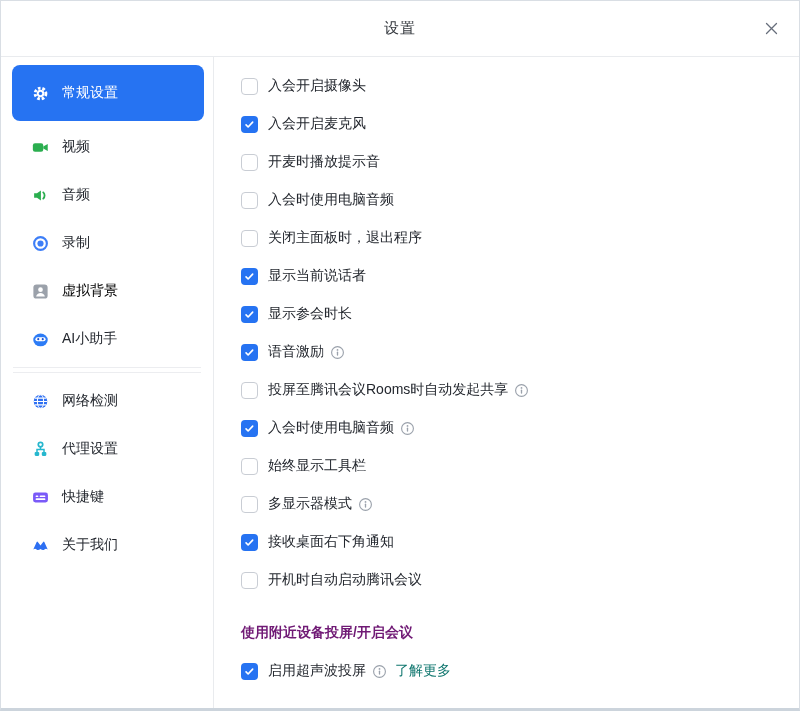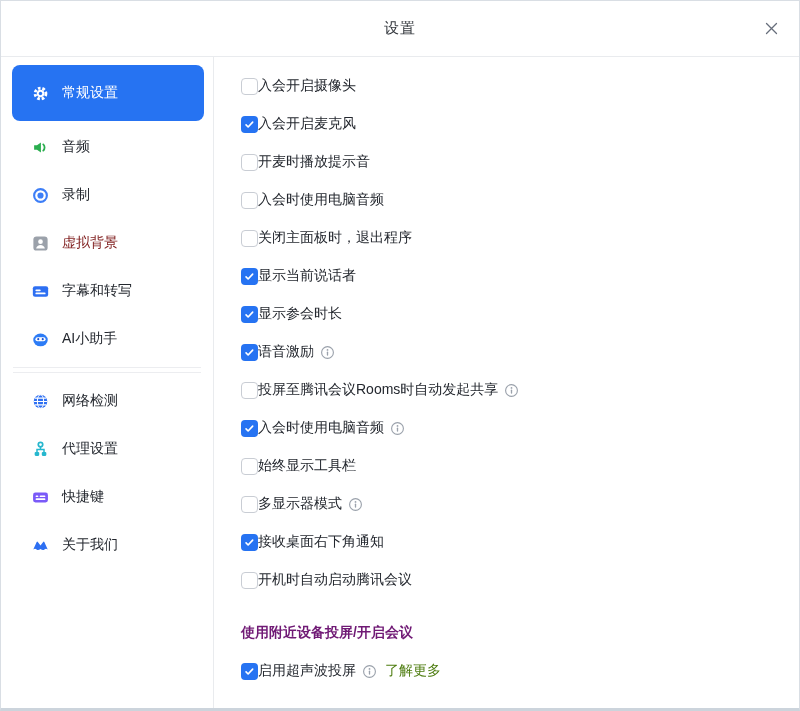--- a/index.html
+++ b/index.html
@@ -30,38 +30,38 @@
   }
   .nav-item {
     height:48px; display:flex; align-items:center;
     padding-left:31px; gap:13px; font-size:14px; color:#23272e; cursor:pointer;
   }
   .nav-item .nav-ico { width:17px; height:17px; flex:none; display:flex; align-items:center; justify-content:center; }
   .nav-item.active {
     height:56px; margin:2px 9px 2px 11px; padding-left:20px;
     background:#2673F2; border-radius:8px; color:#fff;
   }
-  .nav-item.disabled { color:#7f1d1d; cursor:default; }
+  .nav-item.disabled { color:#000000; cursor:default; }
   .nav-divider { height:1px; background:#ecedf0; margin:4px 12px; }
   
   .content { flex:1; padding:10px 20px 0 27px; overflow:hidden; }
   .opt-row { height:38px; display:flex; align-items:center; }
-  .opt-label { font-size:14px; color:#23272e; }
+  .opt-label { font-size:14px; color:#23272e; margin-left:10px; }
   .checkbox {
     width:17px; height:17px; border-radius:4px; flex:none; cursor:pointer;
     display:flex; align-items:center; justify-content:center;
   }
   .checkbox.unchecked { border:1px solid #c9cdd4; background:#fff; }
   .checkbox.checked { background:#2673F2; }
   .info-ico { width:15px; height:15px; margin-left:6px; display:flex; align-items:center; }
   .section-heading {
     margin-top:15px; height:38px; display:flex; align-items:center;
     font-size:14px; font-weight:bold; color:#701a75;
   }
-  .learn-link { font-size:14px; color:#4d7c0f; margin-left:8px; cursor:pointer; text-decoration:none; }
+  .learn-link { font-size:14px; color:#0f766e; margin-left:8px; cursor:pointer; text-decoration:none; }
 </style>
 </head>
 <body>
 
 <div class="window">
   <div class="titlebar">
     <div class="title">设置</div>
     <div class="close-btn">
       <svg width="13" height="13" viewBox="0 0 13 13">
         <path d="M1.5 1.5 L11.5 11.5 M11.5 1.5 L1.5 11.5" stroke="#676e7b" stroke-width="1.3" stroke-linecap="round"></path>
@@ -77,20 +77,29 @@
     <circle cx="8" cy="8" r="5.1" fill="none" stroke="#ffffff" stroke-width="2.7" stroke-dasharray="2.45 1.75"></circle>
     <circle cx="8" cy="8" r="3.5" fill="#ffffff"></circle>
               <circle cx="8" cy="8" r="1.6" fill="#2673F2"></circle>
             </svg>
           </span>
           <span>常规设置</span>
         </div>
         <div class="nav-item">
           <span class="nav-ico">
             <svg width="17" height="17" viewBox="0 0 16 16">
+    <rect x="0.8" y="4" width="9.8" height="8" rx="2" fill="#2BAE4F"></rect>
+    <path d="M10.6 7.1 L14.8 4.7 V11.3 L10.6 8.9 Z" fill="#2BAE4F"></path>
+            </svg>
+          </span>
+          <span>视频</span>
+        </div>
+        <div class="nav-item">
+          <span class="nav-ico">
+            <svg width="17" height="17" viewBox="0 0 16 16">
     <path d="M2 5.8h2.7L8.4 3.2v9.6L4.7 10.2H2z" fill="#2BAE4F"></path>
     <path d="M10.6 5.1a4 4 0 0 1 0 5.8" stroke="#2BAE4F" stroke-width="1.7" fill="none" stroke-linecap="round"></path>
             </svg>
           </span>
           <span>音频</span>
         </div>
         <div class="nav-item">
           <span class="nav-ico">
             <svg width="17" height="17" viewBox="0 0 16 16">
     <circle cx="8" cy="8" r="6" fill="none" stroke="#3D7EF7" stroke-width="2"></circle>
@@ -101,30 +110,20 @@
         </div>
         <div class="nav-item disabled">
           <span class="nav-ico">
             <svg width="17" height="17" viewBox="0 0 16 16">
     <rect x="1.3" y="1.3" width="13.4" height="13.4" rx="3" fill="#9BA1AA"></rect>
     <circle cx="8" cy="6.3" r="2.2" fill="#fff"></circle>
     <path d="M3.9 12.8c.4-2.4 2.1-3.5 4.1-3.5s3.7 1.1 4.1 3.5z" fill="#fff"></path>
             </svg>
           </span>
           <span>虚拟背景</span>
-        </div>
-        <div class="nav-item">
-          <span class="nav-ico">
-            <svg width="17" height="17" viewBox="0 0 16 16">
-    <rect x="0.8" y="3" width="14.4" height="10" rx="2" fill="#2D6FF2"></rect>
-    <rect x="3.2" y="6" width="5" height="1.7" rx="0.85" fill="#fff"></rect>
-    <rect x="3.2" y="9" width="9.6" height="1.7" rx="0.85" fill="#fff"></rect>
-            </svg>
-          </span>
-          <span>字幕和转写</span>
         </div>
         <div class="nav-item">
           <span class="nav-ico">
             <svg width="17" height="17" viewBox="0 0 16 16">
     <ellipse cx="8" cy="8.4" rx="6.8" ry="6" fill="#2D7CF6"></ellipse>
     <rect x="3.2" y="5.8" width="9.6" height="3.8" rx="1.9" fill="#fff"></rect>
     <circle cx="5.9" cy="7.7" r="1" fill="#1d4fd0"></circle>
               <circle cx="10.1" cy="7.7" r="1" fill="#1d4fd0"></circle>
             </svg>
           </span>

